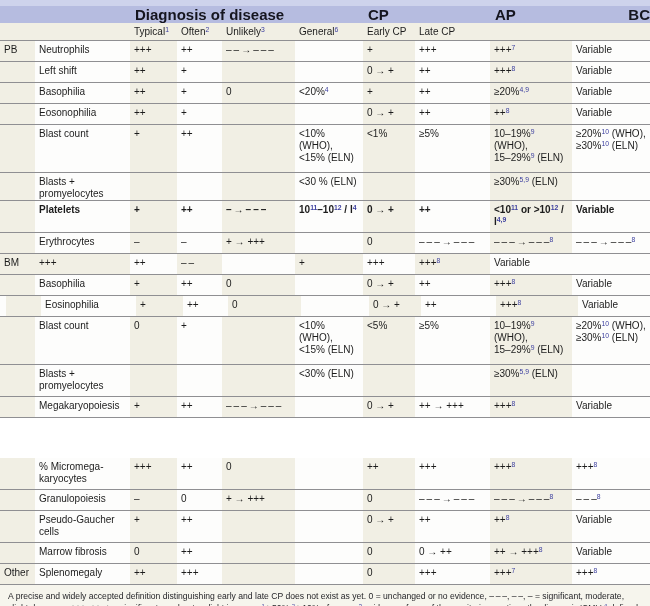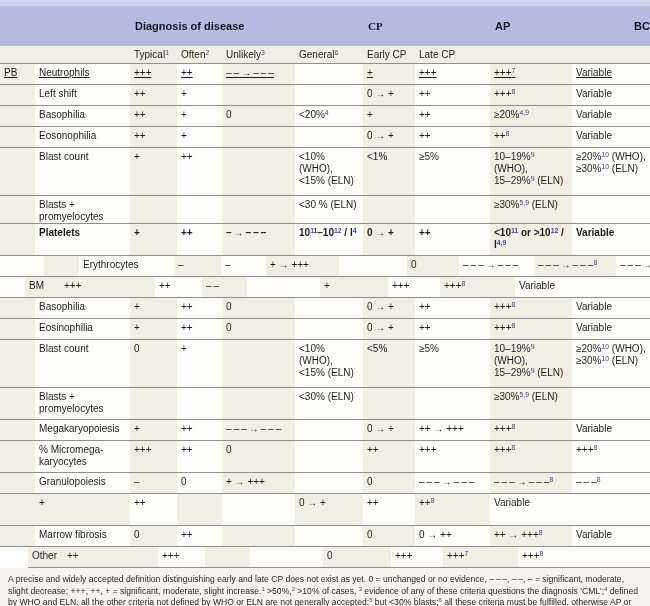--- a/index.html
+++ b/index.html
@@ -1,22 +1,22 @@
 <!DOCTYPE html>
 <html><head>
 <meta charset="utf-8">
 <style>
   html,body{margin:0;padding:0;background:#fff;}
   .page{width:650px;height:606px;background:#ffffff;font-family:"Liberation Sans",sans-serif;color:#1c1c1c;overflow:hidden;}
   .band-top{height:6px;background:#ced3ec;}
   .grid{display:grid;grid-template-columns:35px 95px 47px 45px 73px 68px 52px 75px 82px 78px;}
-  .band{height:40px;background:#b6bce0;align-items:center;font-weight:bold;font-size:11px;color:#15151f;}
+  .band{height:17px;background:#b6bce0;align-items:center;font-weight:bold;font-size:15px;color:#15151f;}
   .band div{padding-left:5px;white-space:nowrap;}
   .gc3{grid-column:3 / span 4;}
-  .gc7{grid-column:7 / span 2;font-family:Liberation Serif, serif;}
+  .gc7{grid-column:7 / span 2;}
   .gc9{grid-column:9;}
   .gc10{grid-column:10;text-align:right;}
   .row{display:grid;grid-template-columns:35px 95px 47px 45px 73px 68px 52px 75px 82px 78px;border-bottom:1px solid #8f8f92;box-sizing:border-box;background:#fdfdfc;}
   .cell{font-size:10px;line-height:1.18;padding:3px 2px 0 4px;box-sizing:border-box;overflow:hidden;}
   .bg-b{background:#f1efe4;}
   .sub .cell{background:#f1efe4;}
   sup{font-size:0.68em;color:#3b3e9e;vertical-align:baseline;position:relative;top:-0.45em;line-height:0;}
   .footnote{background:#f6f5ed;font-size:8.6px;line-height:1.34;padding:6px 8px 0 8px;height:54px;box-sizing:border-box;color:#26262a;}
 </style>
 </head>
@@ -36,21 +36,21 @@
         <div class="cell"></div>
         <div class="cell">Typical<sup>1</sup></div>
         <div class="cell">Often<sup>2</sup></div>
         <div class="cell">Unlikely<sup>3</sup></div>
         <div class="cell">General<sup>6</sup></div>
         <div class="cell">Early CP</div>
         <div class="cell">Late CP</div>
         <div class="cell"></div>
         <div class="cell"></div>
       </div>
-      <div class="row" style="height: 21px; text-decoration: underline;">
+      <div class="row" style="height: 21px;">
         <div class="cell bg-b">PB</div>
         <div class="cell">Neutrophils</div>
         <div class="cell bg-b">+++</div>
         <div class="cell">++</div>
         <div class="cell bg-b">– – → – – –</div>
         <div class="cell"></div>
         <div class="cell bg-b">+</div>
         <div class="cell">+++</div>
         <div class="cell bg-b">+++<sup>7</sup></div>
         <div class="cell">Variable</div>
@@ -120,33 +120,33 @@
         <div class="cell">Platelets</div>
         <div class="cell bg-b">+</div>
         <div class="cell">++</div>
         <div class="cell bg-b">– → – – –</div>
         <div class="cell">10<sup>11</sup>–10<sup>12</sup> / l<sup>4</sup></div>
         <div class="cell bg-b">0 → +</div>
         <div class="cell">++</div>
         <div class="cell bg-b">&lt;10<sup>11</sup> or &gt;10<sup>12</sup> /<br>l<sup>4,9</sup></div>
         <div class="cell">Variable</div>
       </div>
-      <div class="row" style="height: 21px; padding-left: 44px;">
+      <div class="row" style="height: 21px;">
         <div class="cell bg-b"></div>
         <div class="cell">Erythrocytes</div>
         <div class="cell bg-b">–</div>
         <div class="cell">–</div>
         <div class="cell bg-b">+ → +++</div>
         <div class="cell"></div>
         <div class="cell bg-b">0</div>
         <div class="cell">– – – → – – –</div>
         <div class="cell bg-b">– – – → – – –<sup>8</sup></div>
         <div class="cell">– – – → – – –<sup>8</sup></div>
       </div>
-      <div class="row" style="height: 21px; padding-left: 25px;">
+      <div class="row" style="height: 21px;">
         <div class="cell bg-b">BM</div>
         <div class="cell bg-b">+++</div>
         <div class="cell">++</div>
         <div class="cell bg-b">– – → – – –</div>
         <div class="cell"></div>
         <div class="cell bg-b">+</div>
         <div class="cell">+++</div>
         <div class="cell bg-b">+++<sup>8</sup></div>
         <div class="cell">Variable</div>
       </div>
@@ -155,21 +155,21 @@
         <div class="cell">Basophilia</div>
         <div class="cell bg-b">+</div>
         <div class="cell">++</div>
         <div class="cell bg-b">0</div>
         <div class="cell"></div>
         <div class="cell bg-b">0 → +</div>
         <div class="cell">++</div>
         <div class="cell bg-b">+++<sup>8</sup></div>
         <div class="cell">Variable</div>
       </div>
-      <div class="row" style="height: 21px;">
+      <div class="row" style="height: 21px; padding-left: 6px;">
         <div class="cell bg-b"></div>
         <div class="cell">Eosinophilia</div>
         <div class="cell bg-b">+</div>
         <div class="cell">++</div>
         <div class="cell bg-b">0</div>
         <div class="cell"></div>
         <div class="cell bg-b">0 → +</div>
         <div class="cell">++</div>
         <div class="cell bg-b">+++<sup>8</sup></div>
         <div class="cell">Variable</div>
@@ -203,21 +203,21 @@
         <div class="cell">Megakaryopoiesis</div>
         <div class="cell bg-b">+</div>
         <div class="cell">++</div>
         <div class="cell bg-b">– – – → – – –</div>
         <div class="cell"></div>
         <div class="cell bg-b">0 → +</div>
         <div class="cell">++ → +++</div>
         <div class="cell bg-b">+++<sup>8</sup></div>
         <div class="cell">Variable</div>
       </div>
-      <div class="row" style="height: 32px;">
+      <div class="row" style="height: 32px; margin-top: 40px;">
         <div class="cell bg-b"></div>
         <div class="cell">% Micromega-<br>karyocytes</div>
         <div class="cell bg-b">+++</div>
         <div class="cell">++</div>
         <div class="cell bg-b">0</div>
         <div class="cell"></div>
         <div class="cell bg-b">++</div>
         <div class="cell">+++</div>
         <div class="cell bg-b">+++<sup>8</sup></div>
         <div class="cell">+++<sup>8</sup></div>
@@ -229,20 +229,21 @@
         <div class="cell">0</div>
         <div class="cell bg-b">+ → +++</div>
         <div class="cell"></div>
         <div class="cell bg-b">0</div>
         <div class="cell">– – – → – – –</div>
         <div class="cell bg-b">– – – → – – –<sup>8</sup></div>
         <div class="cell">– – –<sup>8</sup></div>
       </div>
       <div class="row" style="height: 32px;">
         <div class="cell bg-b"></div>
+        <div class="cell">Pseudo-Gaucher<br>cells</div>
         <div class="cell bg-b">+</div>
         <div class="cell">++</div>
         <div class="cell bg-b"></div>
         <div class="cell"></div>
         <div class="cell bg-b">0 → +</div>
         <div class="cell">++</div>
         <div class="cell bg-b">++<sup>8</sup></div>
         <div class="cell">Variable</div>
       </div>
       <div class="row" style="height: 21px;">
@@ -250,22 +251,23 @@
         <div class="cell">Marrow fibrosis</div>
         <div class="cell bg-b">0</div>
         <div class="cell">++</div>
         <div class="cell bg-b"></div>
         <div class="cell"></div>
         <div class="cell bg-b">0</div>
         <div class="cell">0 → ++</div>
         <div class="cell bg-b">++ → +++<sup>8</sup></div>
         <div class="cell">Variable</div>
       </div>
-      <div class="row" style="height: 21px; margin-left: 28px;">
+      <div class="row" style="height: 21px;">
         <div class="cell bg-b">Other</div>
+        <div class="cell">Splenomegaly</div>
         <div class="cell bg-b">++</div>
         <div class="cell">+++</div>
         <div class="cell bg-b"></div>
         <div class="cell"></div>
         <div class="cell bg-b">0</div>
         <div class="cell">+++</div>
         <div class="cell bg-b">+++<sup>7</sup></div>
         <div class="cell">+++<sup>8</sup></div>
       </div>
     </div>

